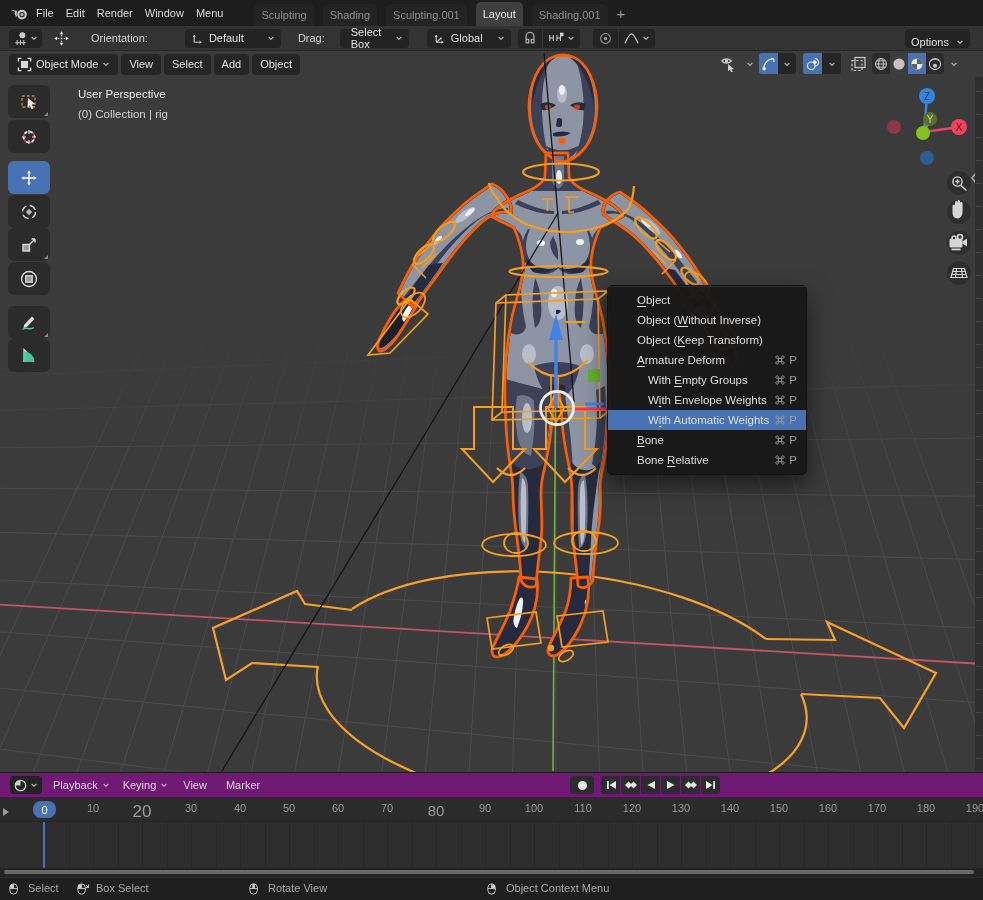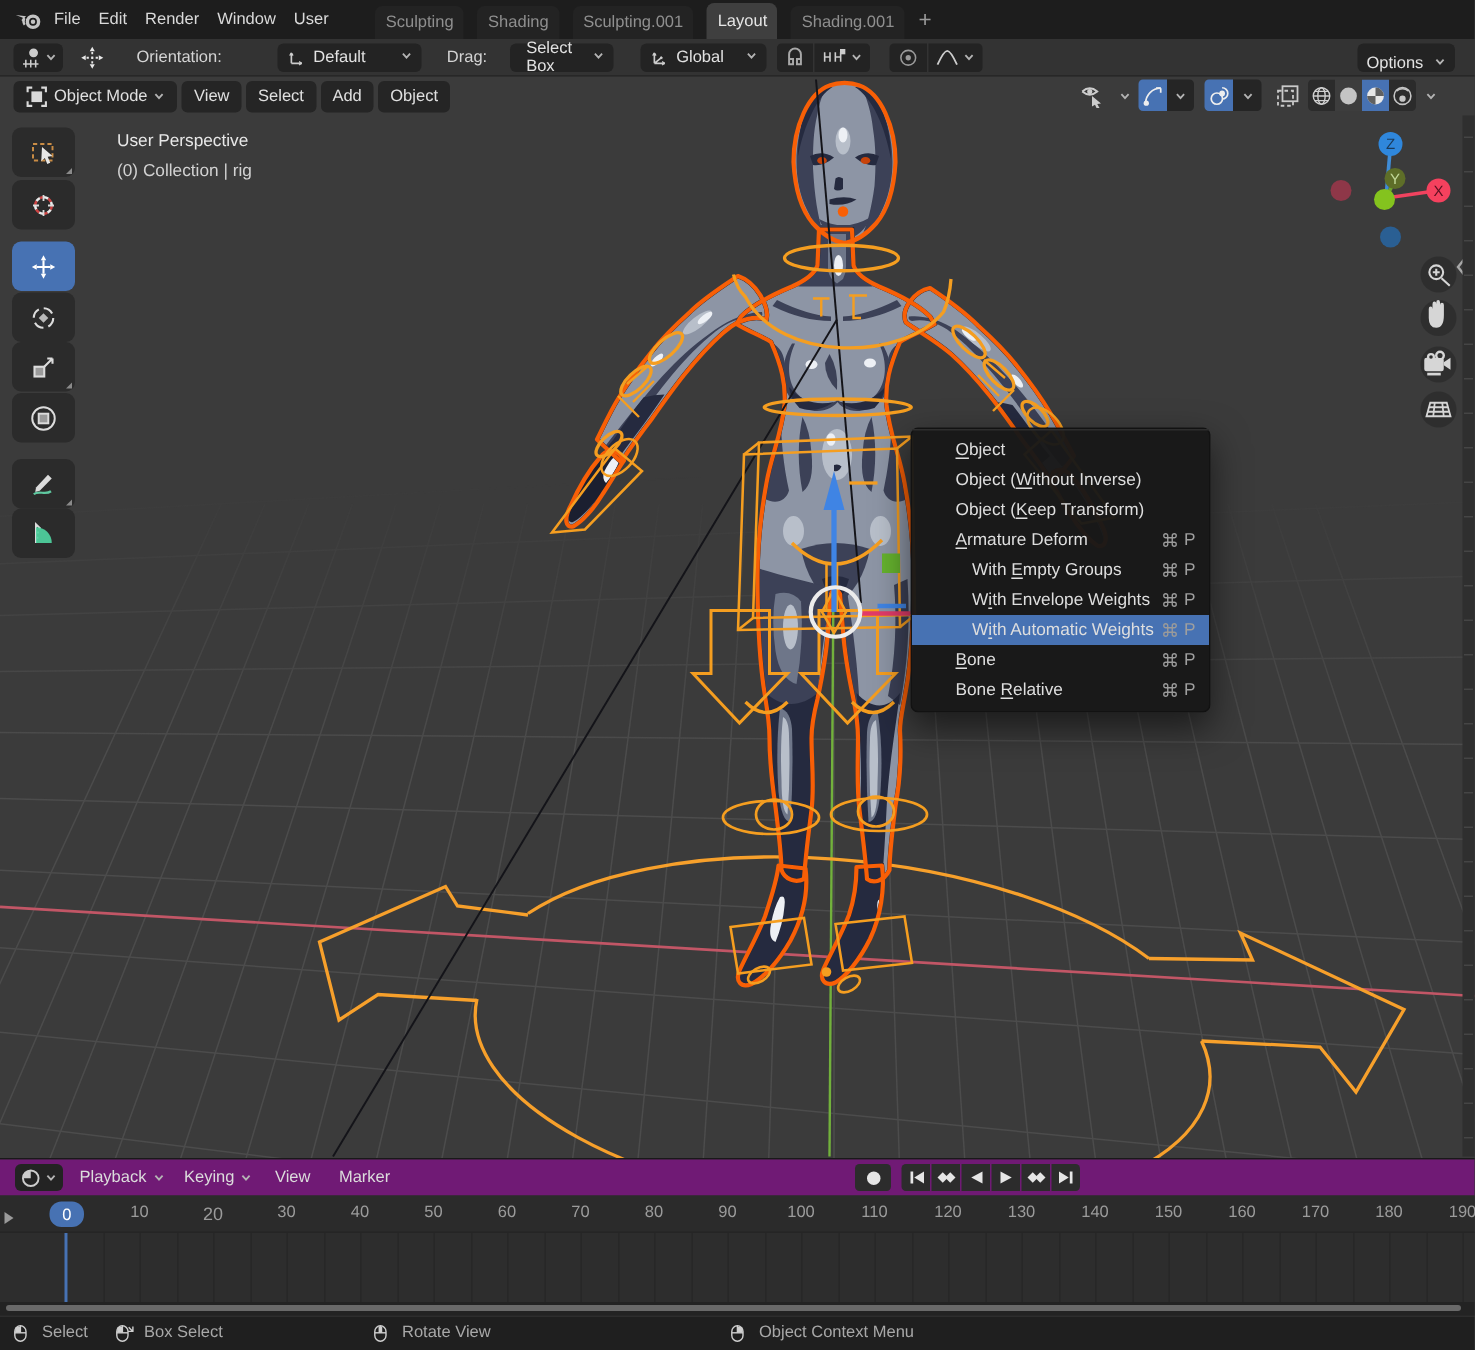--- a/index.html
+++ b/index.html
@@ -555,21 +555,21 @@
         <circle cx="26" cy="17" r="7.5" stroke-width="4.5"></circle>
         <circle cx="26" cy="17" r="3" fill="#c4c4c4" stroke="none"></circle>
         <path d="M3,8 L17,9.5 L10.5,14.5 Z M3,8 L14,18 L16,13 Z" fill="#c4c4c4" stroke="none"></path>
         <path d="M14,11 Q12,17 15,21" stroke-width="3"></path>
       </g>
     </svg>
  <span class="menu">File</span>
     <span class="menu">Edit</span>
     <span class="menu">Render</span>
     <span class="menu">Window</span>
-    <span class="menu">User</span>
+    <span class="menu">Menu</span>
  <span style="width:25px"></span>
  <div class="tab">Sculpting</div>
     <div class="tab">Shading</div>
     <div class="tab">Sculpting.001</div>
     <div class="tab active">Layout</div>
     <div class="tab">Shading.001</div>
  <div style="color:#9a9a9a;font-size:15px;margin-left:0px;">+</div>
 </div>
 <div id="tools">
 
@@ -729,27 +729,27 @@
             <g fill="#e6e6e6">
               <rect x="9.2" y="3" width="1.8" height="8"></rect>
               <path d="M2,3 L2,11 L8.5,7 Z"></path>
             </g>
           </svg>
         </div>
       </div>
  </div>
  <div style="position:relative;height:24px;background:#2b2b2b;">
   <div style="position:absolute;top:5px;left:73px;width:40px;text-align:center;color:#9b9b9b;font-size:11px;">10</div>
-      <div style="position:absolute;top:5px;left:122px;width:40px;text-align:center;color:#9b9b9b;font-size:12px;">20</div>
+      <div style="position:absolute;top:5px;left:122px;width:40px;text-align:center;color:#9b9b9b;font-size:17px;">20</div>
       <div style="position:absolute;top:5px;left:171px;width:40px;text-align:center;color:#9b9b9b;font-size:11px;">30</div>
       <div style="position:absolute;top:5px;left:220px;width:40px;text-align:center;color:#9b9b9b;font-size:11px;">40</div>
       <div style="position:absolute;top:5px;left:269px;width:40px;text-align:center;color:#9b9b9b;font-size:11px;">50</div>
       <div style="position:absolute;top:5px;left:318px;width:40px;text-align:center;color:#9b9b9b;font-size:11px;">60</div>
       <div style="position:absolute;top:5px;left:367px;width:40px;text-align:center;color:#9b9b9b;font-size:11px;">70</div>
-      <div style="position:absolute;top:5px;left:416px;width:40px;text-align:center;color:#9b9b9b;font-size:11px;">80</div>
+      <div style="position:absolute;top:5px;left:416px;width:40px;text-align:center;color:#9b9b9b;font-size:15px;">80</div>
       <div style="position:absolute;top:5px;left:465px;width:40px;text-align:center;color:#9b9b9b;font-size:11px;">90</div>
       <div style="position:absolute;top:5px;left:514px;width:40px;text-align:center;color:#9b9b9b;font-size:11px;">100</div>
       <div style="position:absolute;top:5px;left:563px;width:40px;text-align:center;color:#9b9b9b;font-size:11px;">110</div>
       <div style="position:absolute;top:5px;left:612px;width:40px;text-align:center;color:#9b9b9b;font-size:11px;">120</div>
       <div style="position:absolute;top:5px;left:661px;width:40px;text-align:center;color:#9b9b9b;font-size:11px;">130</div>
       <div style="position:absolute;top:5px;left:710px;width:40px;text-align:center;color:#9b9b9b;font-size:11px;">140</div>
       <div style="position:absolute;top:5px;left:759px;width:40px;text-align:center;color:#9b9b9b;font-size:11px;">150</div>
       <div style="position:absolute;top:5px;left:808px;width:40px;text-align:center;color:#9b9b9b;font-size:11px;">160</div>
       <div style="position:absolute;top:5px;left:857px;width:40px;text-align:center;color:#9b9b9b;font-size:11px;">170</div>
       <div style="position:absolute;top:5px;left:906px;width:40px;text-align:center;color:#9b9b9b;font-size:11px;">180</div>

